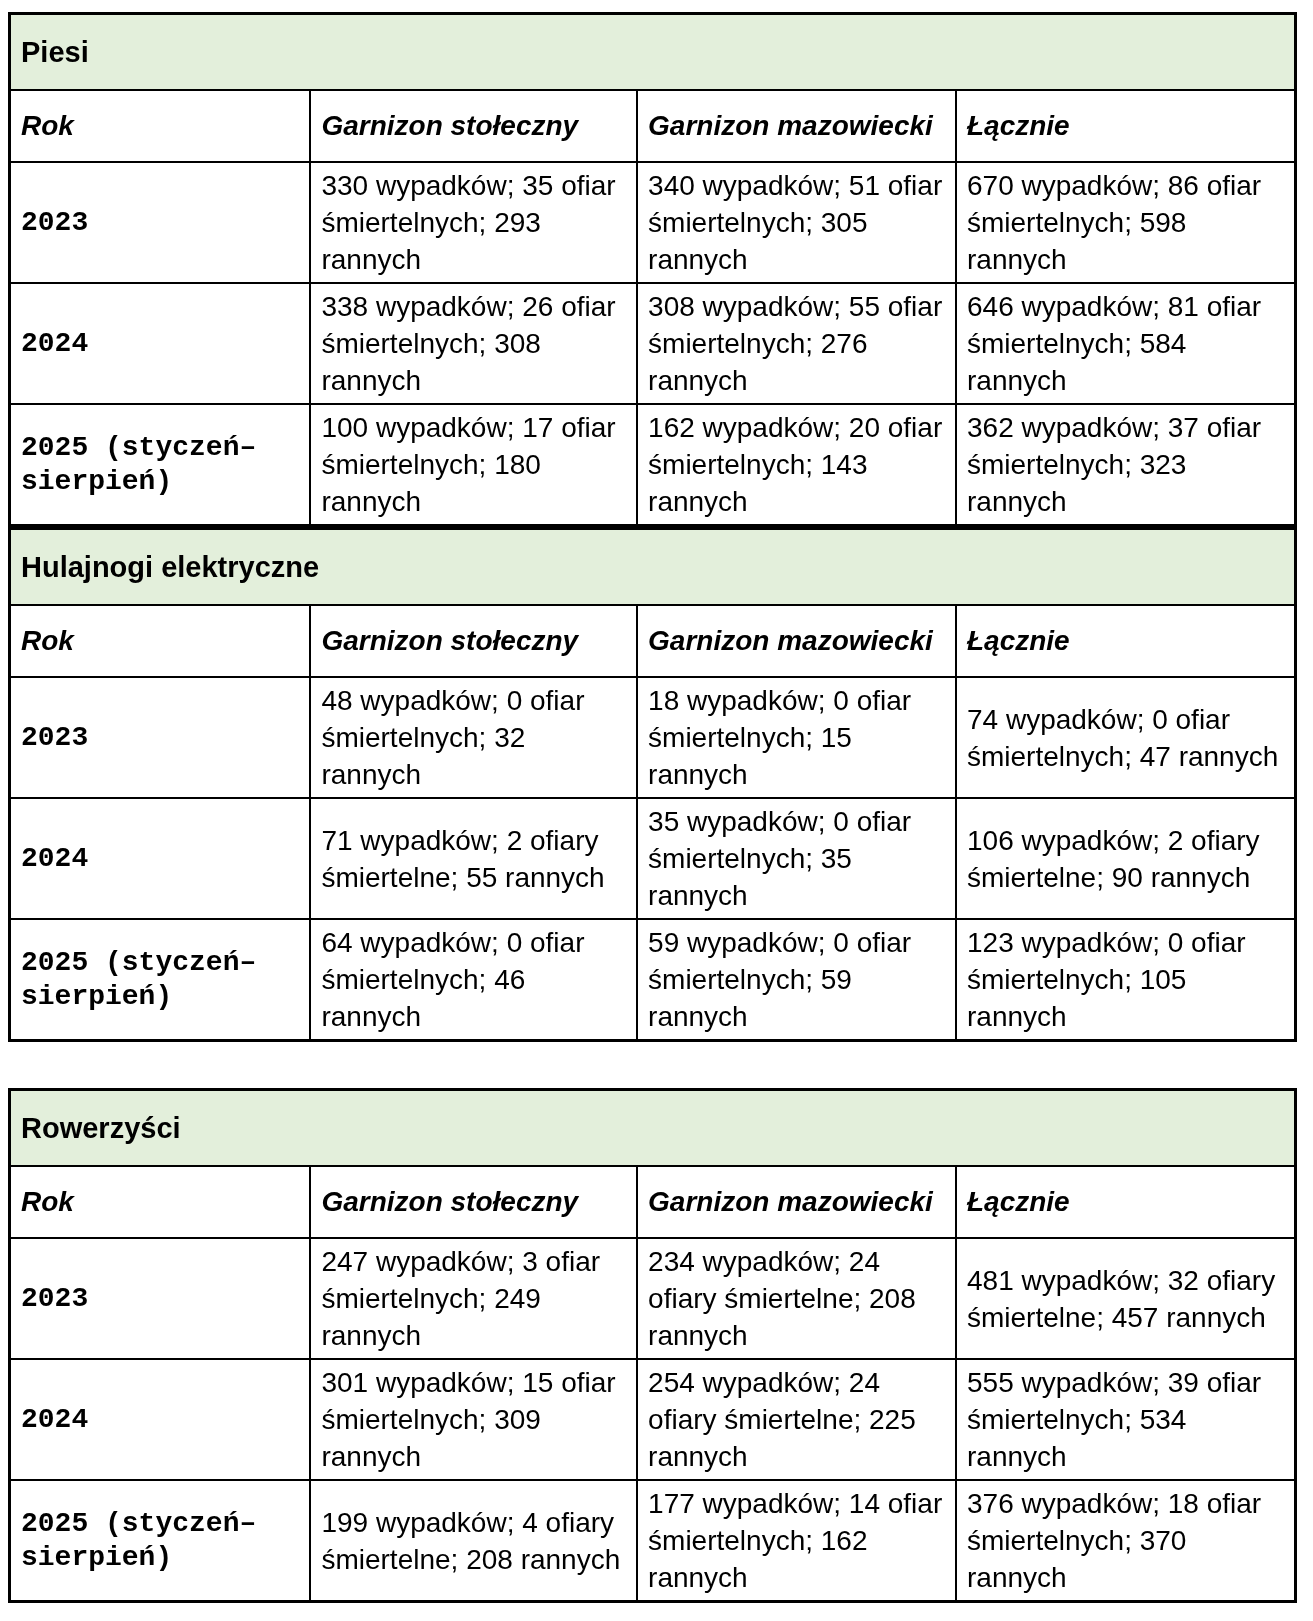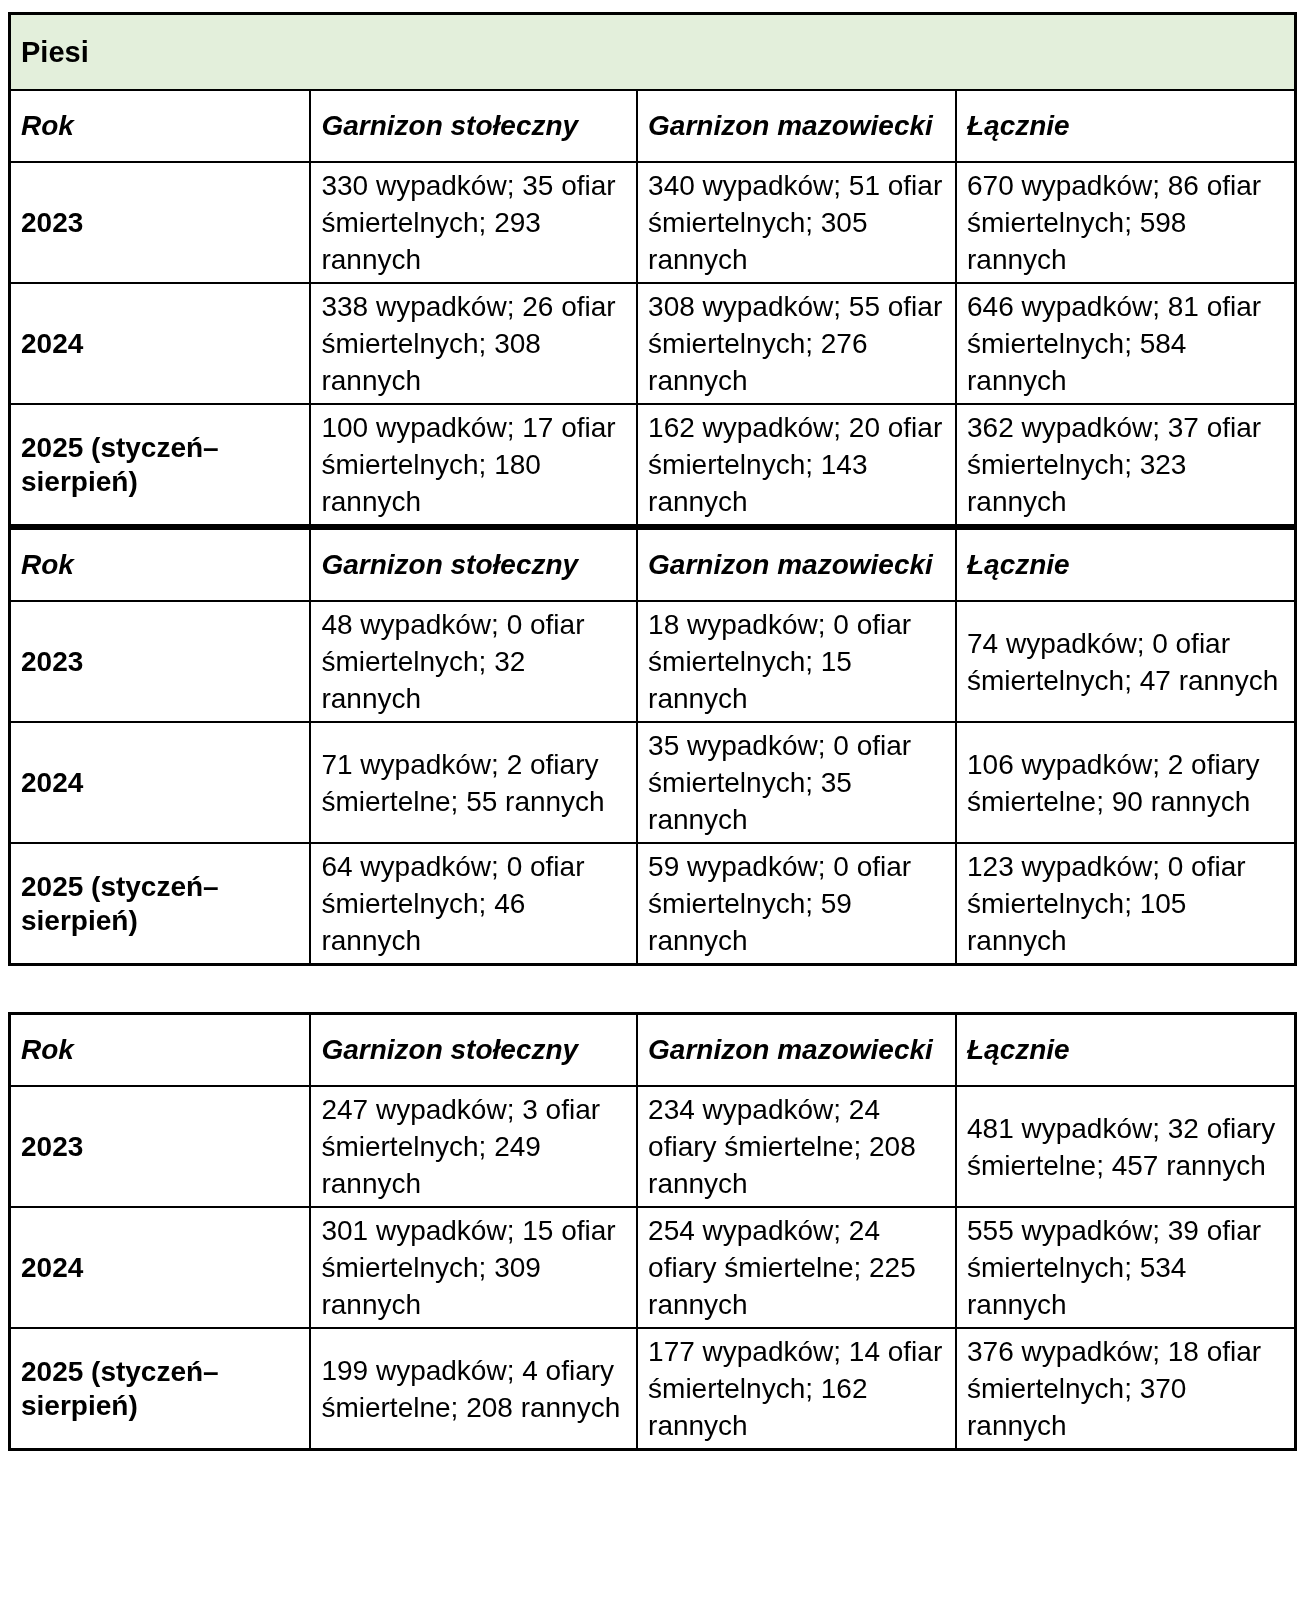--- a/index.html
+++ b/index.html
@@ -44,20 +44,21 @@
   }
   th.col-header {
     font-weight: bold;
     height: 62px;
     line-height: 34px;
     font-style: italic;
   }
   td.year-cell {
     font-weight: bold;
     line-height: 34px;
+    font-family: Liberation Mono, monospace;
   }
   td.data-cell {
     height: 107px;
   }
 </style>
 </head>
 <body>
 
 <div class="page">
 
@@ -101,20 +102,23 @@
 
   <table class="stats tbl-gap-2">
     <colgroup>
         <col class="c-rok">
         <col class="c-gs">
         <col class="c-gm">
         <col class="c-lac">
       </colgroup>
     <tbody>
       <tr>
+        <td class="title-cell" colspan="4">Hulajnogi elektryczne</td>
+      </tr>
+      <tr>
         <th class="col-header">Rok</th>
         <th class="col-header">Garnizon stołeczny</th>
         <th class="col-header">Garnizon mazowiecki</th>
         <th class="col-header">Łącznie</th>
       </tr>
       <tr>
         <td class="year-cell">2023</td>
         <td class="data-cell">48 wypadków; 0 ofiar śmiertelnych; 32 rannych</td>
         <td class="data-cell">18 wypadków; 0 ofiar śmiertelnych; 15 rannych</td>
         <td class="data-cell">74 wypadków; 0 ofiar śmiertelnych; 47 rannych</td>
@@ -136,20 +140,23 @@
 
   <table class="stats">
     <colgroup>
         <col class="c-rok">
         <col class="c-gs">
         <col class="c-gm">
         <col class="c-lac">
       </colgroup>
     <tbody>
       <tr>
+        <td class="title-cell" colspan="4">Rowerzyści</td>
+      </tr>
+      <tr>
         <th class="col-header">Rok</th>
         <th class="col-header">Garnizon stołeczny</th>
         <th class="col-header">Garnizon mazowiecki</th>
         <th class="col-header">Łącznie</th>
       </tr>
       <tr>
         <td class="year-cell">2023</td>
         <td class="data-cell">247 wypadków; 3 ofiar śmiertelnych; 249 rannych</td>
         <td class="data-cell">234 wypadków; 24 ofiary śmiertelne; 208 rannych</td>
         <td class="data-cell">481 wypadków; 32 ofiary śmiertelne; 457 rannych</td>

